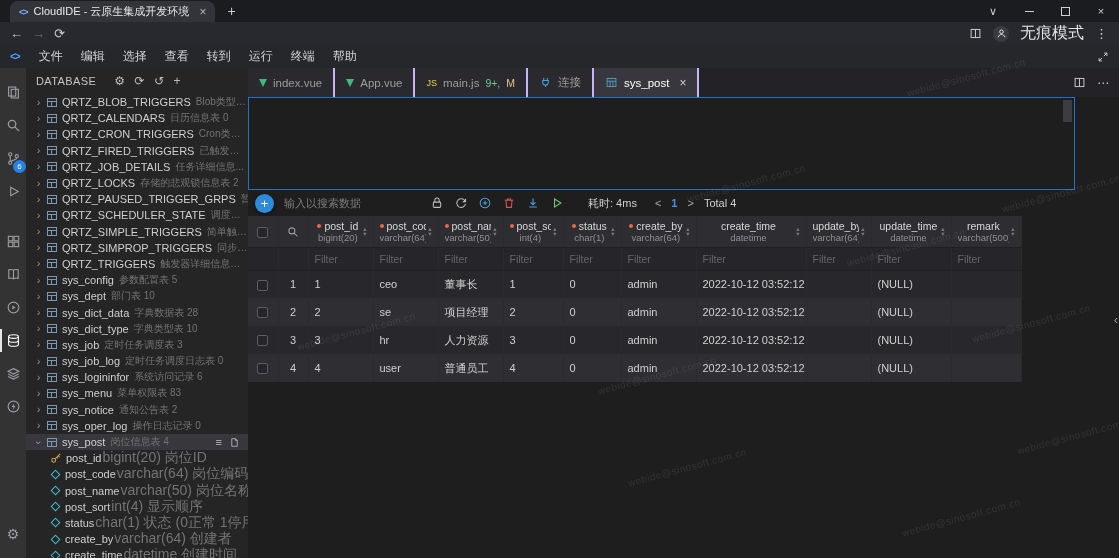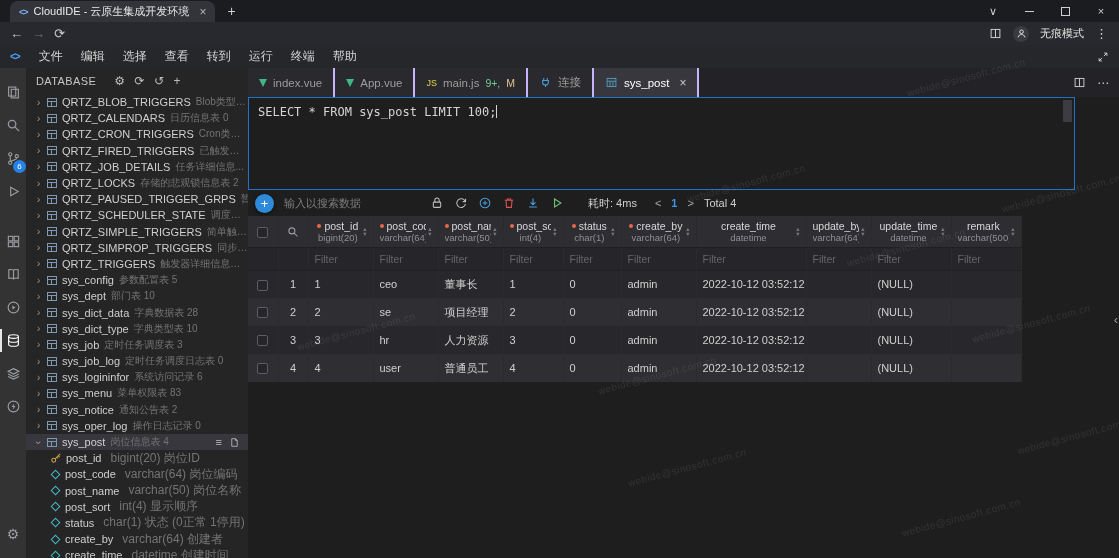--- a/index.html
+++ b/index.html
@@ -19,21 +19,21 @@
   .minbar{display:inline-block;width:9px;border-bottom:1px solid #cfcfcf}
   .maxbox{display:inline-block;width:9px;height:9px;border:1px solid #cfcfcf}
 
   
   .addressbar{height:23px;background:#28292e;display:flex;align-items:center;gap:9px;padding:0 10px;color:#c9c9c9}
   .nav{font-size:13px;line-height:1}
   .nav.dim{color:#6e6e74}
   .urlpill{width:575px;height:18px;background:#1b1c20;border-radius:10px;display:flex;align-items:center;gap:7px;padding:0 10px;font-size:11px;color:#ececec}
   .addr-right{margin-left:auto;display:flex;align-items:center;gap:11px}
   .avatar{width:16px;height:16px;border-radius:50%;background:#3a3b40;display:flex;align-items:center;justify-content:center}
-  .incog{font-size:11px;color:#e3e3e3}
+  .incog{font-size:16px;color:#e3e3e3}
   .dots{font-size:13px;color:#d0d0d0;letter-spacing:1px}
 
   
   .menubar{height:23px;background:#26272b;display:flex;align-items:center;color:#d4d4d4;font-size:12px}
   .logo{color:#4aa3ff;font-weight:bold;font-size:10px;padding:0 10px;letter-spacing:-1px}
   .menu-item{padding:0 9px;height:23px;display:flex;align-items:center}
   .menubar-right{margin-left:auto;display:flex;align-items:center;gap:10px;padding-right:10px;color:#cfcfcf}
 
   
   .main{display:flex;height:490px}
@@ -55,21 +55,21 @@
   .chev.open{transform:rotate(90deg)}
   .tbl-ic{width:10px;height:9px;border:1px solid #7b98b5;position:relative;margin:0 5px 0 3px;flex:none}
   .tbl-ic::before{content:"";position:absolute;left:0;right:0;top:2px;height:1px;background:#7b98b5}
   .tbl-ic::after{content:"";position:absolute;top:2px;bottom:0;left:3px;width:1px;background:#7b98b5}
   .tname{color:#cfcfcf}
   .tdesc{color:#747474;margin-left:5px;font-size:10px;overflow:hidden;text-overflow:ellipsis}
   .sel-tools{margin-left:auto;padding-right:8px;display:flex;gap:7px;color:#c0c0c0;align-items:center}
   .fitem{height:16.2px;display:flex;align-items:center;padding-left:24px;white-space:nowrap;overflow:hidden}
   .fdia{width:7px;height:7px;border:1px solid #45b8c9;transform:rotate(45deg);margin:0 6px 0 2px;flex:none}
   .fname{color:#cfcfcf}
-  .fmeta{color:#747474;margin-left:9px;font-size:12px}
+  .fmeta{color:#747474;margin-left:1px;font-size:14px}
 
   
   .editor{flex:1;display:flex;flex-direction:column;background:#1e1e1e;min-width:0}
   .tabstrip{height:29px;background:#232327;display:flex;align-items:stretch;flex:none}
   .etab{display:flex;align-items:center;gap:6px;padding:0 11px;background:#2a2a2e;border-right:2px solid #c4b5fd;font-size:11.5px;color:#9c9c9c;white-space:nowrap}
   .etab.active{background:#37373d;color:#fff}
   .vue-tri{width:0;height:0;border-left:4.5px solid transparent;border-right:4.5px solid transparent;border-top:8px solid #41b883;flex:none}
   .js-ic{color:#e8d44d;font-weight:normal;font-size:9px}
   .diag{color:#73c991;font-size:10.5px}
   .git-m{color:#e2c08d;font-size:10.5px}
@@ -476,21 +476,20 @@
         <span class="strip-actions">
           <svg class="ic" width="13" height="13" viewBox="0 0 16 16" fill="none" stroke="#c9c9c9" stroke-width="1.2">
               <rect x="2.6" y="3" width="10.8" height="10"></rect>
               <path d="M8 3v10"></path>
             </svg>
           <span>⋯</span>
         </span>
       </div>
 
       <div class="sqlpane">
-        <div class="sqltext"><span>SELECT * FROM sys_post LIMIT 100;</span><span class="caret"></span></div>
         <div class="sqlscroll"></div>
       </div>
 
       <div class="rtoolbar">
         <span class="fab">+</span>
         <span class="searchbox">输入以搜索数据</span>
         <span class="tool-ic">
             <svg width="14" height="14" viewBox="0 0 16 16" fill="none" stroke="currentColor" stroke-width="1.2">
               <rect x="3.8" y="7" width="8.4" height="6" rx="1"></rect>
               <path d="M5.5 7V4.8a2.5 2.5 0 0 1 5 0V7"></path>

